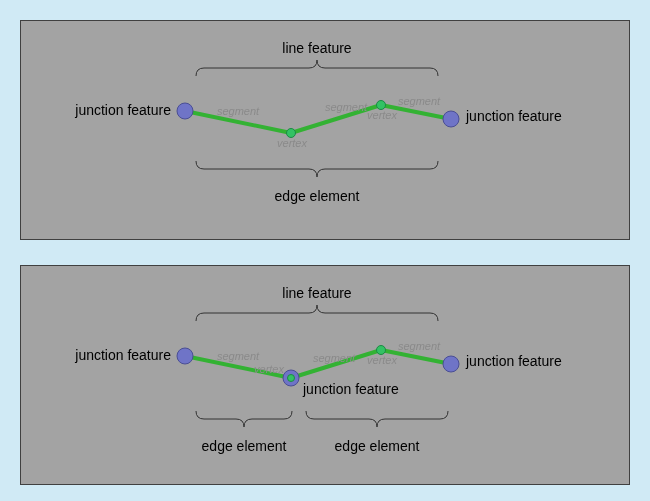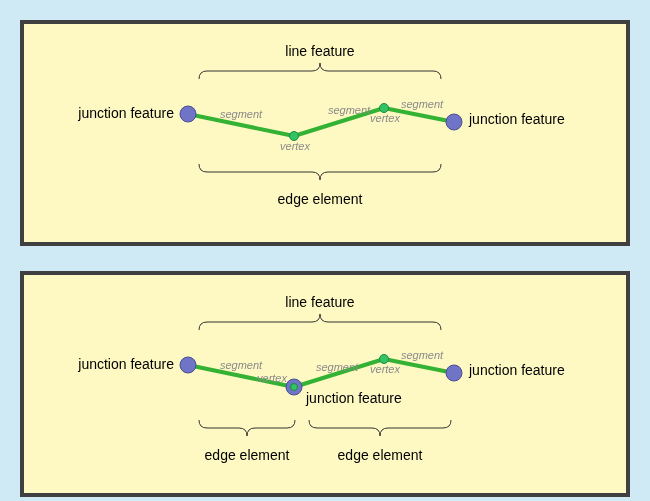--- a/index.html
+++ b/index.html
@@ -9,22 +9,22 @@
     font-family: Arial, Helvetica, sans-serif;
     width: 650px;
     height: 501px;
     box-sizing: border-box;
     padding: 20px;
     display: flex;
     flex-direction: column;
     gap: 25px;
   }
   .panel {
-    background: #fef9c3;
-    border: 4px solid #404040;
+    background: #a3a3a3;
+    border: 1px solid #404040;
     position: relative;
     height: 218px;
   }
   svg { display: block; }
   .main-label {
     font-size: 14px;
     fill: #000;
     font-family: Arial, sans-serif;
   }
   .ann-label {

